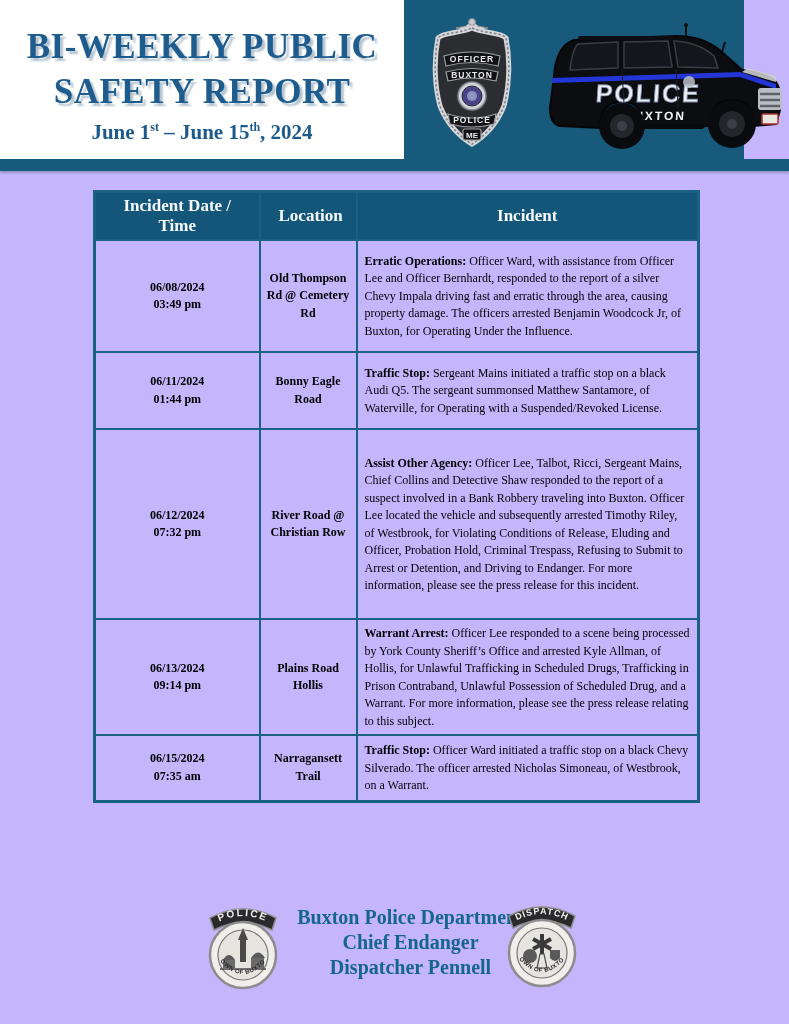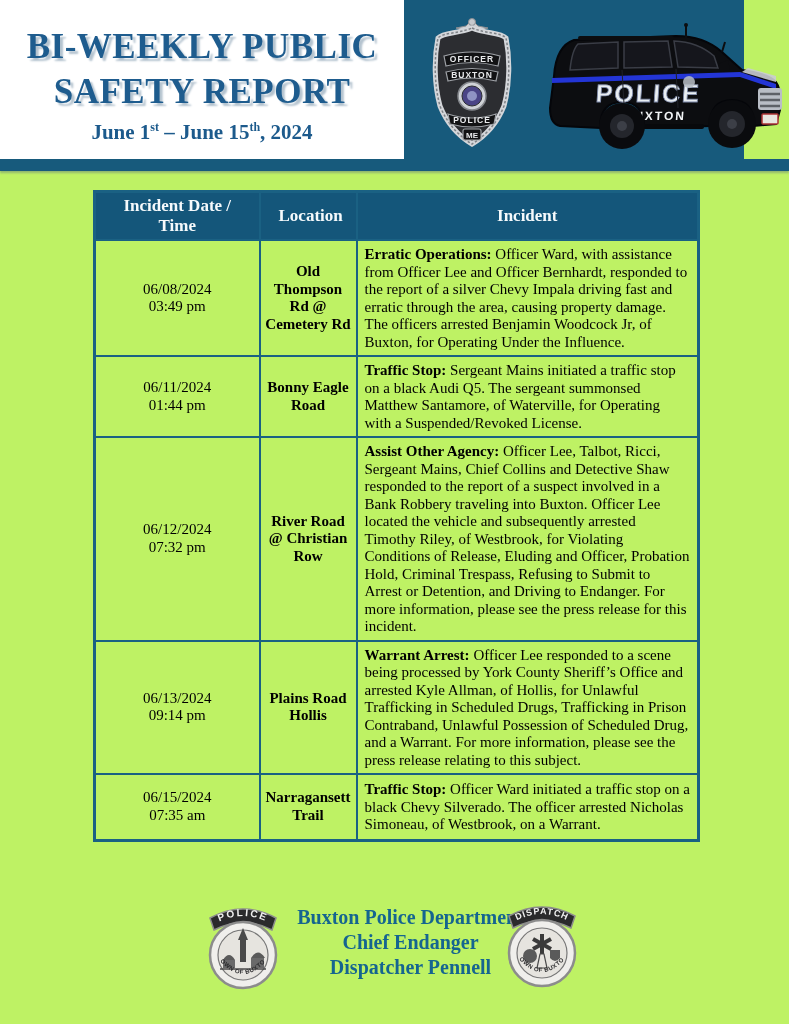--- a/index.html
+++ b/index.html
@@ -1,38 +1,38 @@
 <!DOCTYPE html>
 <html><head>
 <meta charset="utf-8">
 <style>
   * { margin:0; padding:0; box-sizing:border-box; }
   body { background:#fff; font-family:"Liberation Serif", serif; }
-  .page { position:relative; width:789px; height:1024px; background:#bef264; overflow:hidden; }
+  .page { position:relative; width:789px; height:1024px; background:#c4b5fd; overflow:hidden; }
 
   
   .header-left { position:absolute; left:0; top:0; width:404px; height:159px; background:#ffffff; text-align:center; }
   .title { margin-top:24px; font-size:35px; font-weight:bold; color:#1e5c8e; line-height:45px; letter-spacing:0.5px;
            text-shadow:3px 3px 2px #b4c3cf; }
   .date-range { margin-top:6px; font-size:21px; font-weight:bold; color:#1c5a8c; }
   .date-range sup { font-size:12px; }
   .header-right { position:absolute; left:404px; top:0; width:340px; height:159px; background:#175a7c; }
   .badge-wrap { position:absolute; left:22px; top:14px; }
   .car-wrap { position:absolute; left:122px; top:12px; }
   .header-band { position:absolute; left:0; top:159px; width:789px; height:12px; background:#175a7c;
                  box-shadow:0 2px 2px rgba(90,110,125,0.45); }
 
   
   table.report { position:absolute; left:93px; top:190px; width:604px; border-collapse:collapse;
                  border:3px solid #1a6183; table-layout:fixed; }
   table.report th { background:#14567a; color:#f6fafc; font-size:17px; font-weight:bold;
                     border:2px solid #1a6183; padding:3px 18px; height:28px; }
-  table.report td { border:2px solid #1a6183; vertical-align:middle; color:#000; font-size:15px; line-height:17.5px; }
+  table.report td { border:2px solid #1a6183; vertical-align:middle; color:#000; font-size:12px; line-height:17.5px; }
   col.c-date { width:165px; } col.c-loc { width:97px; } col.c-inc { width:342px; }
-  td.cell-date { text-align:center; font-weight:normal; line-height:21px; }
+  td.cell-date { text-align:center; font-weight:bold; line-height:21px; }
   td.cell-loc  { text-align:center; font-weight:bold; padding:2px 3px; }
   td.cell-inc  { text-align:left; vertical-align:top; padding:5px 7px 4px 7px; }
   td.cell-inc strong { font-weight:bold; }
   tr.r0 td { height:112px; } tr.r1 td { height:77px; } tr.r2 td { height:190px; }
   tr.r3 td { height:107px; } tr.r4 td { height:66px; }
 
   
   .footer-text { position:absolute; left:16px; top:905px; width:789px; text-align:center;
                  color:#156590; font-size:20px; font-weight:bold; line-height:25px; }
   .patch-left  { position:absolute; left:203px; top:898px; }

